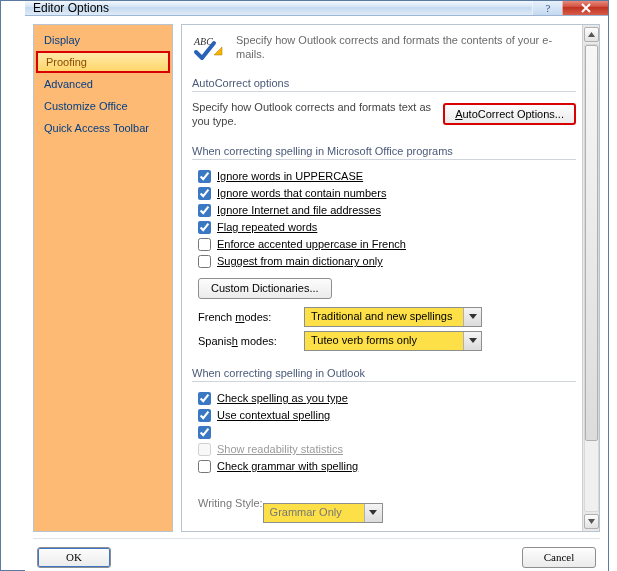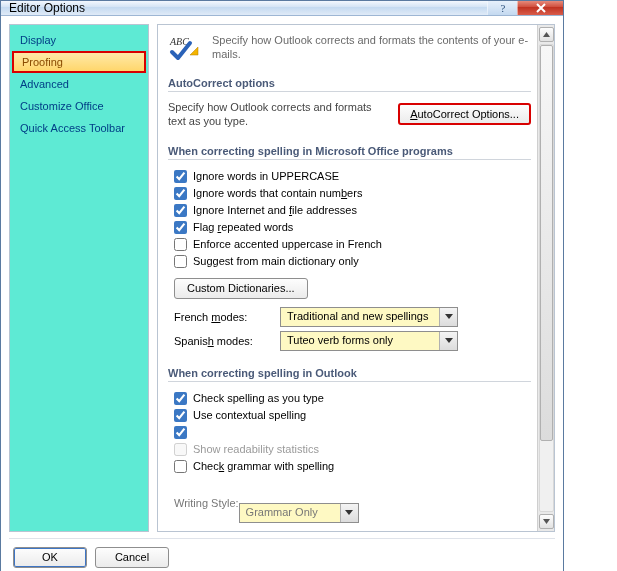--- a/index.html
+++ b/index.html
@@ -4,26 +4,27 @@
 <style>
   * { box-sizing: border-box; }
   body {
     margin: 0;
     font-family: "Segoe UI", Tahoma, sans-serif;
     font-size: 11px;
     background: #fff;
     color: #000;
   }
   .window {
-    width: 564px;
+    width: 609px;
     height: 571px;
     border: 1px solid #5a7aa0;
     background: #fff;
     display: flex;
     flex-direction: column;
+    padding-left: 24px;
   }
   .titlebar {
     height: 30px;
     background: linear-gradient(#f3f8fe,#d6e5f5 40%,#c2d9f0 41%,#dfeaf7);
     border-bottom: 1px solid #9db6d4;
     display: flex;
     align-items: center;
     padding: 0 0 0 8px;
   }
   .titlebar-title { font-size: 12px; color: #000; }
@@ -51,21 +52,21 @@
   }
   .main-area {
     flex:1;
     display:flex;
     border:0;
     min-height:0;
   }
   .nav {
     width: 140px;
     border: 1px solid #b9c4d2;
-    background: #5eead4;
+    background: #fdba74;
     padding: 4px 0;
     margin-right:8px;
   }
   .nav-item {
     padding: 5px 10px;
     color: #003e86;
     cursor: default;
   }
   .nav-item.active {
     background: linear-gradient(#ffe9a8,#ffd66b);
@@ -98,21 +99,21 @@
   .sb-btn{
     width:15px;height:15px;background:linear-gradient(#fdfdfd,#e2e2e2);
     border:1px solid #b0b0b0;border-radius:2px;display:flex;align-items:center;justify-content:center;
   }
   .sb-track{flex:1;margin:2px 0;background:#f0f0f0;border:1px solid #d8d8d8;border-radius:2px;position:relative;width:15px;}
   .sb-thumb{position:absolute;top:0;left:0;right:0;height:85%;background:linear-gradient(#f7f7f7,#dcdcdc);border:1px solid #b0b0b0;border-radius:2px;}
   .intro { display:flex; gap:10px; margin-bottom:8px; }
   .abc-icon { width:34px; height:30px; flex:none; }
   .intro-text { color:#6a6a6a; font-size:11px; line-height:1.3; }
   .section-head {
-    font-weight:bold;
+    font-weight:normal;
     color:#4a5a78;
     padding: 6px 0 2px 0;
     border-bottom: 1px solid #d0d5dc;
     margin-bottom:8px;
     font-size:11px;
   }
   .ac-row{
     display:flex;
     align-items:center;
     gap:10px;
@@ -129,45 +130,46 @@
     cursor:default;
     min-height:21px;
   }
   .btn.highlight {
     border:2px solid #d80000;
     padding:3px 10px;
   }
   .options-list { margin: 0 0 8px 6px; }
   .opt { display:flex; align-items:center; gap:6px; padding:2px 0; }
   .opt input[type=checkbox]{ width:13px; height:13px; margin:0; accent-color:#3b78c4;}
-  .opt label { color:#000; }
+  .opt label { color:#000;text-decoration:underline; }
   .opt.disabled label { color:#9a9a9a; }
   .underline { text-decoration: underline; text-decoration-thickness:1px;}
   .combo-row{
     display:flex; align-items:center; gap:6px; margin:4px 0 4px 6px;
   }
   .combo-row .lbl{ width:100px; }
   .combo {
     display:inline-flex; align-items:stretch; border:1px solid #8e8e8e;
-    background:#fef9c3; height:20px;
+    background:#fde047; height:20px;
     width: 178px;
   }
   .combo .val { flex:1; padding:2px 6px; white-space:nowrap; overflow:hidden; }
   .combo .arrow {
     width:18px; border-left:1px solid #b0b0b0;
     background:linear-gradient(#f4f4f4,#dcdcdc);
     display:flex;align-items:center;justify-content:center;
   }
   .footer-row{
     display:flex;
-    justify-content:flex-start;
+    justify-content:space-between;
     gap:8px;
     padding: 8px 4px 2px 4px;
     border-top:1px solid #dfe3ea;
     margin-top:6px;
+    font-family:Liberation Serif, serif;
   }
   .footer-row .btn { min-width:74px; }
   .btn.default { box-shadow: 0 0 0 1px #3e75c4 inset; } 
   .writing-row{ display:flex; align-items:center; margin:4px 0 0 6px; color:#777; }
   .writing-row .combo{ width:120px;margin-top:20px; }
 </style>
 </head>
 <body>
 
 <div class="window">

